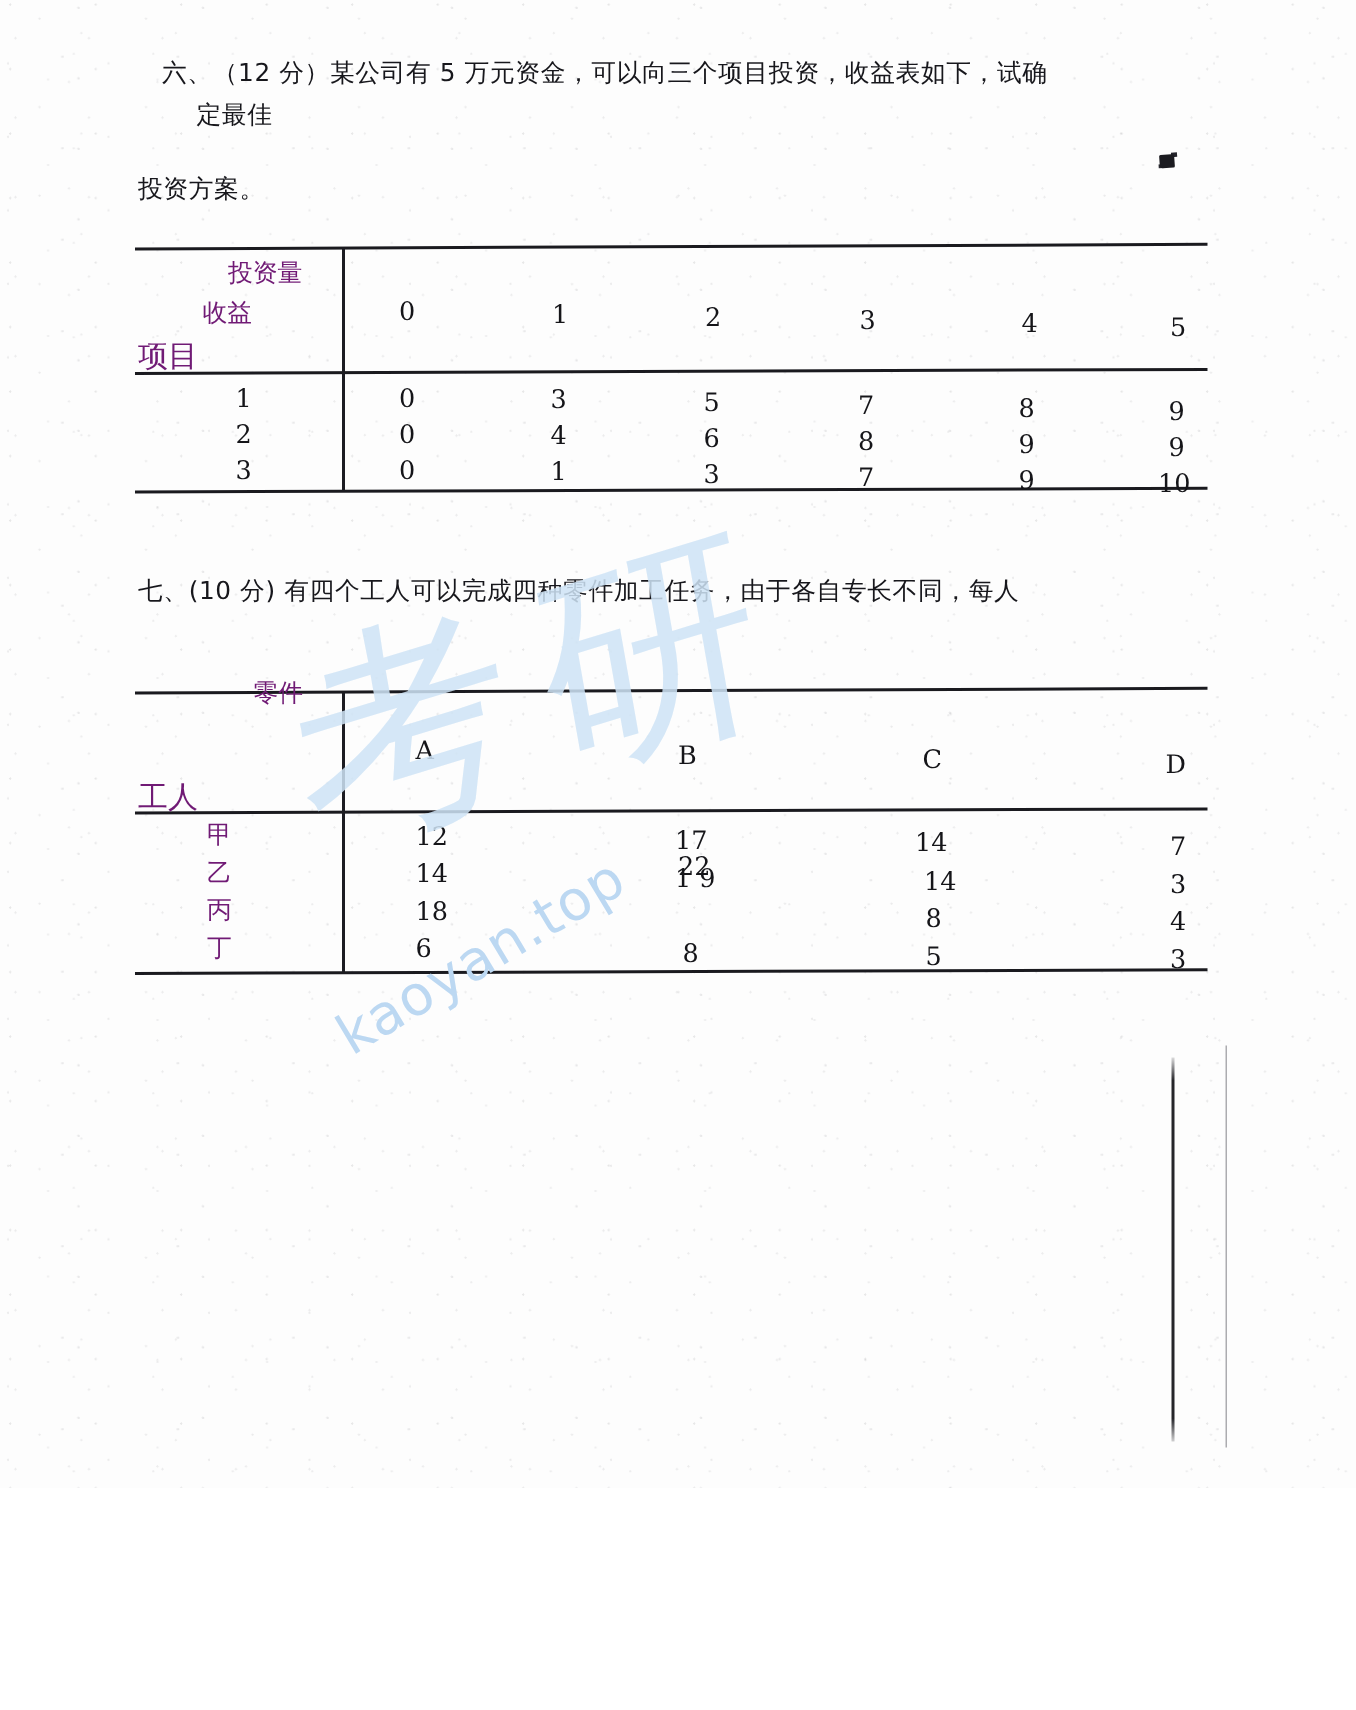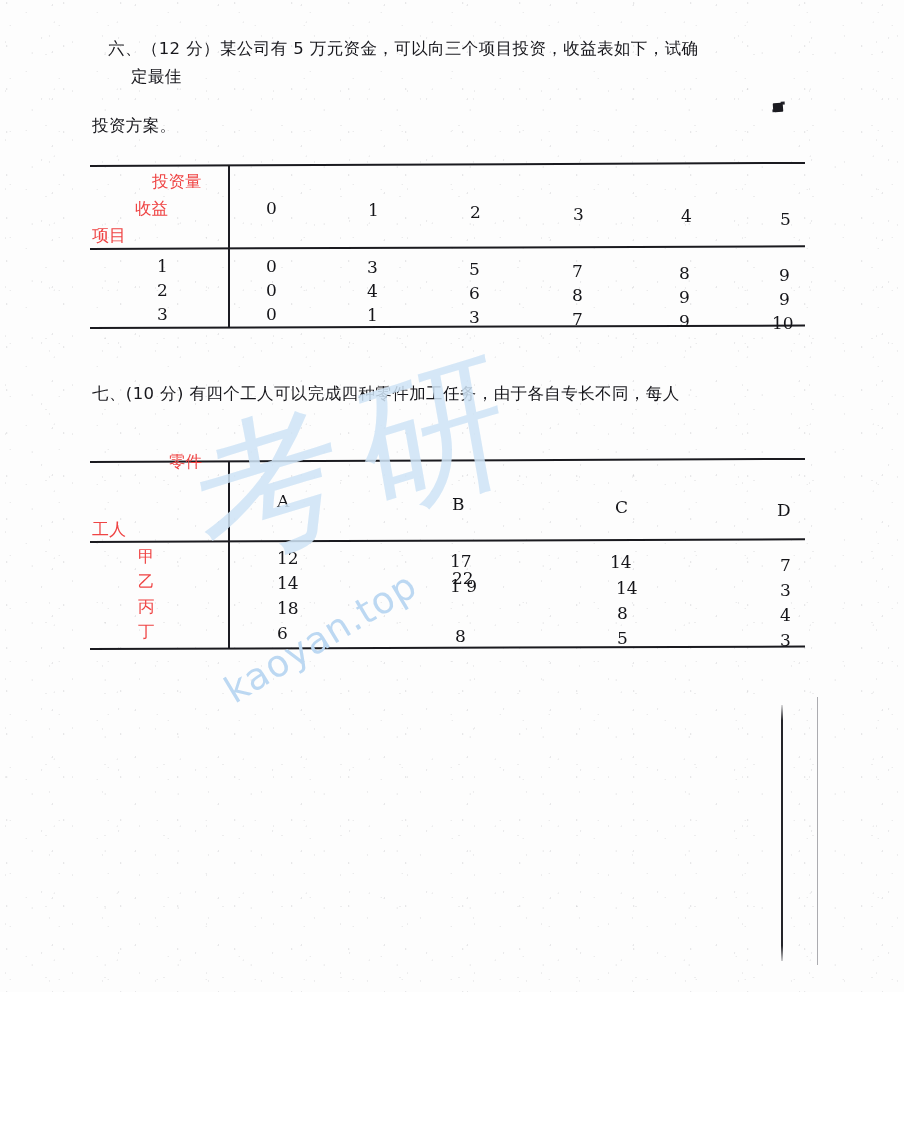--- a/index.html
+++ b/index.html
@@ -37,21 +37,21 @@
       radial-gradient(circle at 93% 57%, rgba(120,120,125,.22) .6px, transparent .9px);
     background-size: 57px 43px, 71px 59px, 83px 47px, 63px 67px,
                      49px 53px, 77px 61px, 59px 71px, 67px 49px,
                      73px 57px, 53px 63px;
   }
 
   .abs { position: absolute; }
 
   .cn {
     font-family: Liberation Sans, sans-serif;
-    color: #ef4444;
+    color: #701a75;
     white-space: pre;
   }
 
   .para {
     font-size: 16.5px;
     line-height: 26px;
     letter-spacing: .4px;
     color: #17171c;
     white-space: pre;
     font-family: "DejaVu Sans", "Liberation Sans", sans-serif;
@@ -129,21 +129,21 @@
     transform: rotate(-17deg) skewX(-7deg);
     transform-origin: left top;
     letter-spacing: 22px;
     white-space: pre;
     opacity: .85;
   }
 
   
   .corner-a { position: absolute; font-size: 16.5px; }
   .corner-b { position: absolute; font-size: 16.5px; }
-  .corner-c { position: absolute; font-size: 17px; }
+  .corner-c { position: absolute; font-size: 20px; }
 </style>
 </head>
 <body>
 
 <div id="page">
 
   <div id="noise"></div>
 
   <div class="para abs" style="left:108px; top:36px;">六、（12 分）某公司有 5 万元资金，可以向三个项目投资，收益表如下，试确</div>
 

